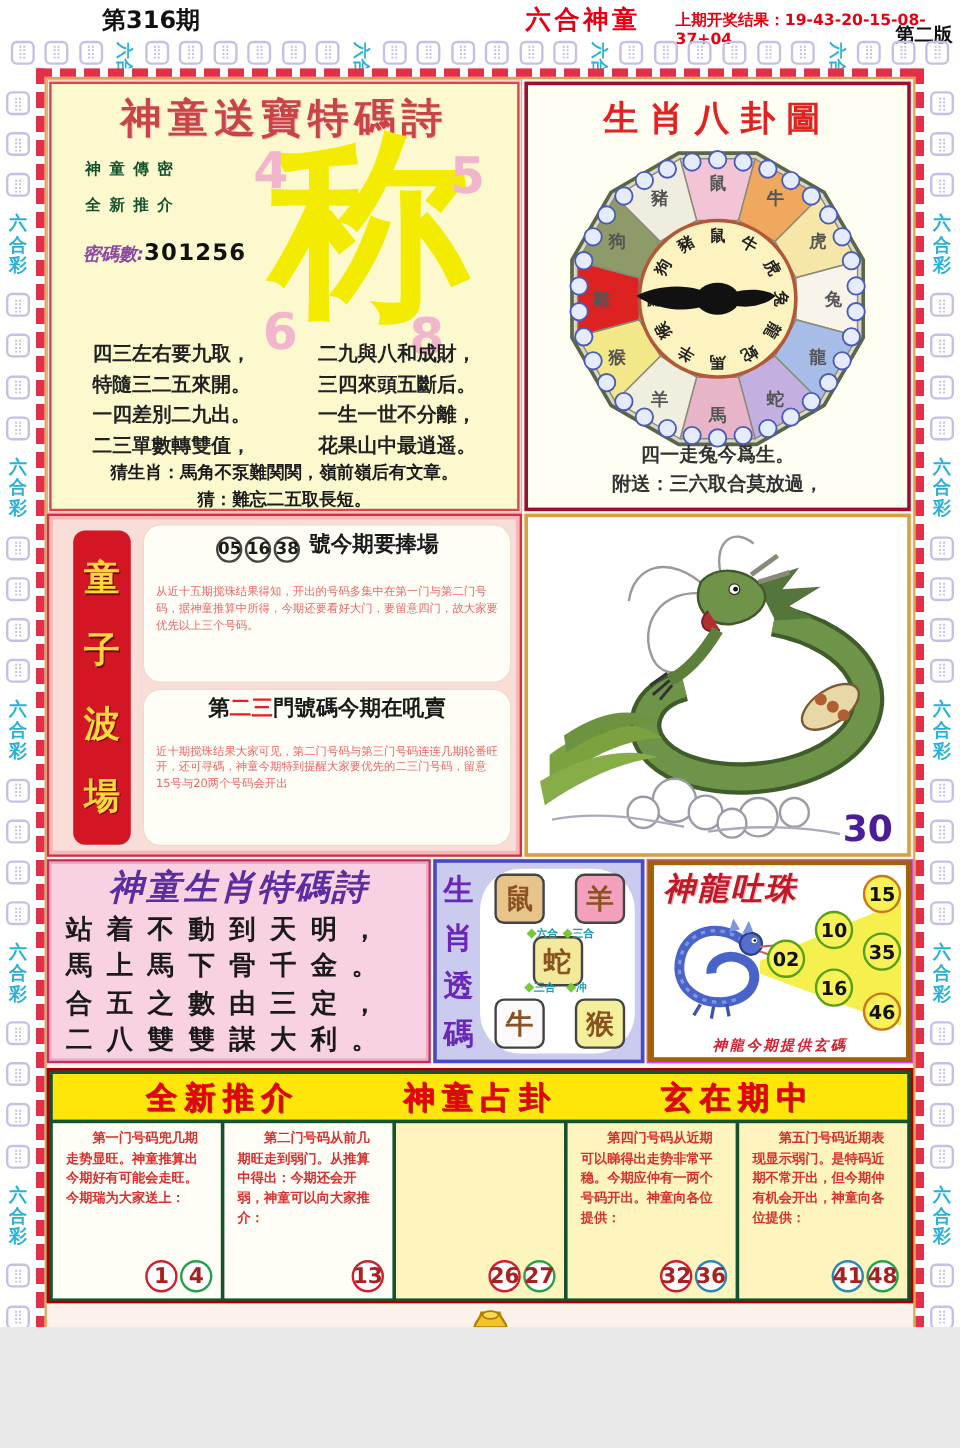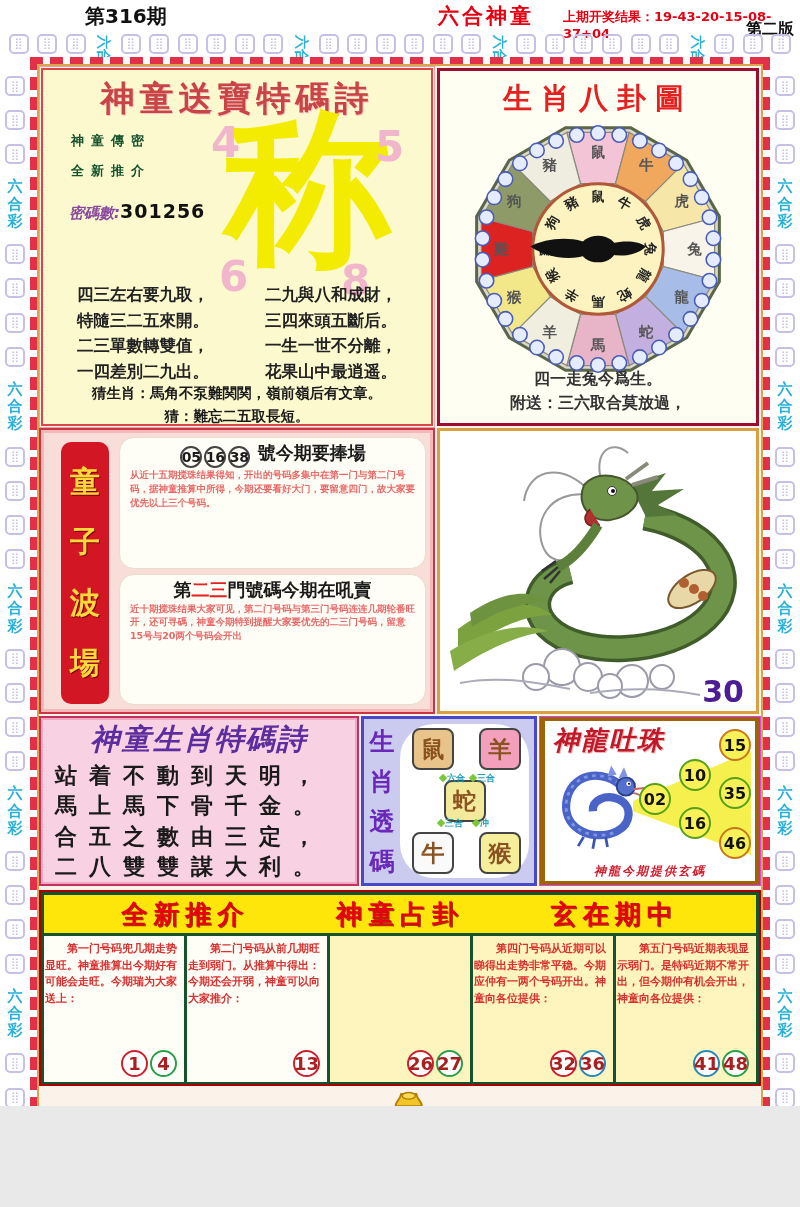--- a/index.html
+++ b/index.html
@@ -70,21 +70,21 @@
                border-radius:10px; display:flex; flex-direction:column; align-items:center;
                justify-content:space-evenly; }
   .pc-banner span { font-size:30px; font-weight:bold; color:#ffd93c; text-shadow:1px 1px 0 #7a0000; }
   .pc-boxes { position:absolute; left:78px; top:7px; right:7px; bottom:7px;
               display:flex; flex-direction:column; gap:5px; }
   .pc-box { flex:1; background:#fffef6; border-radius:15px; border:1px solid #ecdccc; padding:3px 10px 2px; overflow:hidden; }
   .pc-head { text-align:center; font-size:18px; font-weight:bold; color:#1a1a1a; white-space:nowrap; }
   .pc-head .red { color:#e42020; }
   .pc-ball { display:inline-flex; width:22px; height:22px; border:2px solid #444; border-radius:50%;
              align-items:center; justify-content:center; font-size:14px; margin:0 1px; vertical-align:-3px; }
-  .pc-body { margin-top:0; font-size:9.5px; font-weight:bold; color:#e86868; line-height:1.45; }
+  .pc-body { margin-top:18px; font-size:9.5px; font-weight:normal; color:#e86868; line-height:1.45; }
 
   
   .panelD { position:absolute; left:398px; top:362px; width:322px; height:286px;
             background:#fff; border:3px solid #d8a040; }
   .pd-num { position:absolute; right:12px; bottom:2px; font-size:30px; font-weight:bold; color:#4c1d95; }
 
   
   .panelE { position:absolute; left:0; top:650px; width:320px; height:170px;
             background:#f8d2e2; border:2px solid #c03060; box-shadow:inset 0 0 0 2px #f0a8c0; }
   .pe-title { text-align:center; margin-top:2px; font-size:29px; font-weight:bold; font-style:italic;
@@ -129,21 +129,21 @@
             font-weight:bold; color:#d02030; font-style:italic; letter-spacing:2px; }
 
   
   .tbl { position:absolute; left:0; top:824px; width:722px; height:196px;
          background:#14532d; border:2px solid #a80000; padding:3px; }
   .tbl-head { height:38px; background:#ffe60a; display:flex; align-items:center;
               justify-content:space-around; padding:0 34px; }
   .tbl-head span { font-size:26px; font-weight:bold; color:#e80010; letter-spacing:6px;
                    text-shadow:1px 1px 0 #a04000; }
   .tbl-body { display:flex; gap:3px; margin-top:3px; height:146px; }
-  .tcol { flex:1; position:relative; padding:5px 1px 0; }
+  .tcol { flex:1; position:relative; padding:5px 11px 0; }
   .tcol-w { background:#fffef6; } .tcol-y { background:#fdf4be; }
   .ttext { font-size:11px; font-weight:bold; color:#d83030; line-height:1.5; text-indent:2em; display:block; }
   .tnums { position:absolute; right:7px; bottom:5px; display:flex; gap:2px; }
   .tnum { width:27px; height:27px; border-radius:50%; background:#fff; display:flex; align-items:center;
           justify-content:center; font-size:18px; font-weight:bold; color:#a82020; }
   .tc-red   { border:2.5px solid #cc2030; }
   .tc-green { border:2.5px solid #28a048; }
   .tc-blue  { border:2.5px solid #2888b8; }
 
   
@@ -340,22 +340,22 @@
       <div class="pa-code"><span>密碼數:</span><b>301256</b></div>
       <div class="pa-big">称</div>
       <span class="pa-corner pa-n4">4</span>
       <span class="pa-corner pa-n5">5</span>
       <span class="pa-corner pa-n6">6</span>
       <span class="pa-corner pa-n8">8</span>
       <div class="pa-poem">
         <div class="pa-col" id="poemL">
             <div>四三左右要九取，</div>
             <div>特隨三二五來開。</div>
+            <div>一四差別二九出。</div>
             <div>二三單數轉雙值，</div>
-            <div>一四差別二九出。</div>
           </div>
         <div class="pa-col" id="poemR">
             <div>二九與八和成財，</div>
             <div>三四來頭五斷后。</div>
             <div>一生一世不分離，</div>
             <div>花果山中最逍遥。</div>
           </div>
       </div>
       <div class="pa-hint pa-h1">猜生肖：馬角不泵難関関，嶺前嶺后有文章。</div>
       <div class="pa-hint pa-h2">猜：難忘二五取長短。</div>

